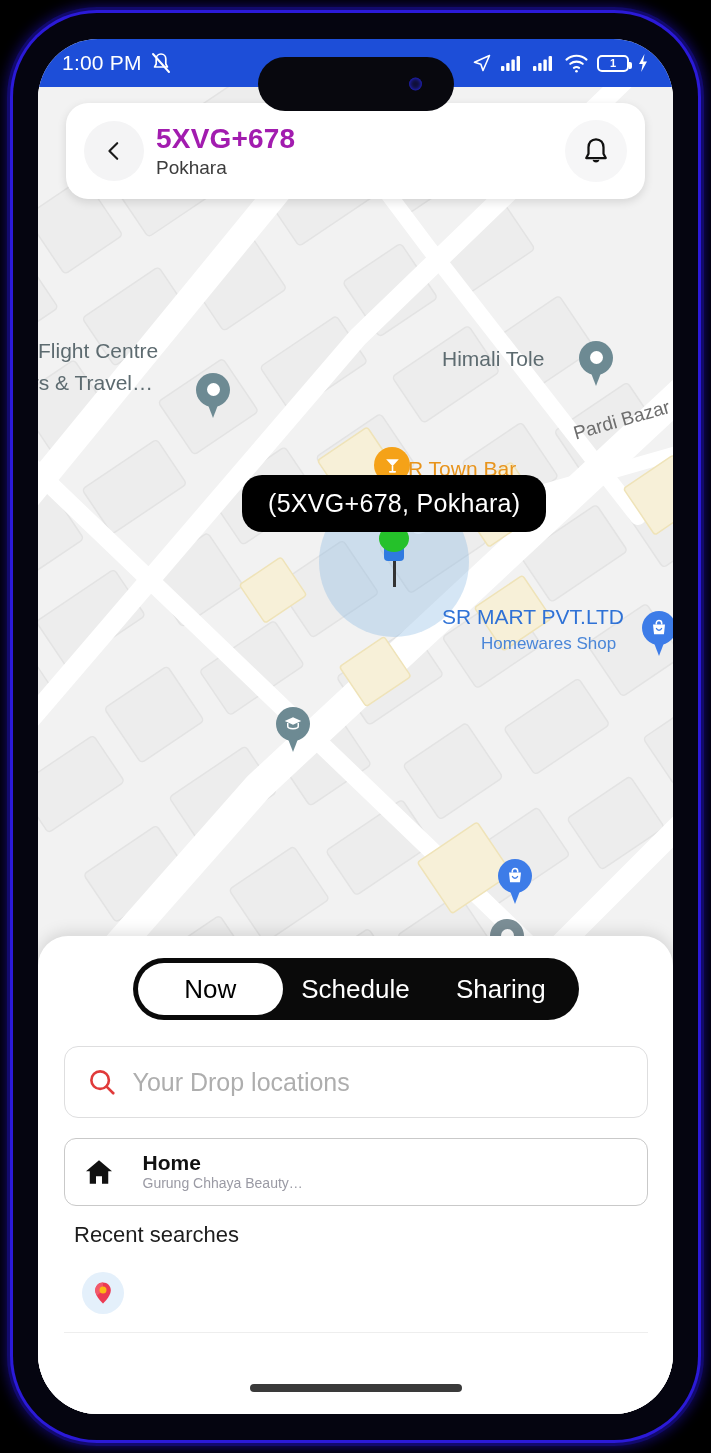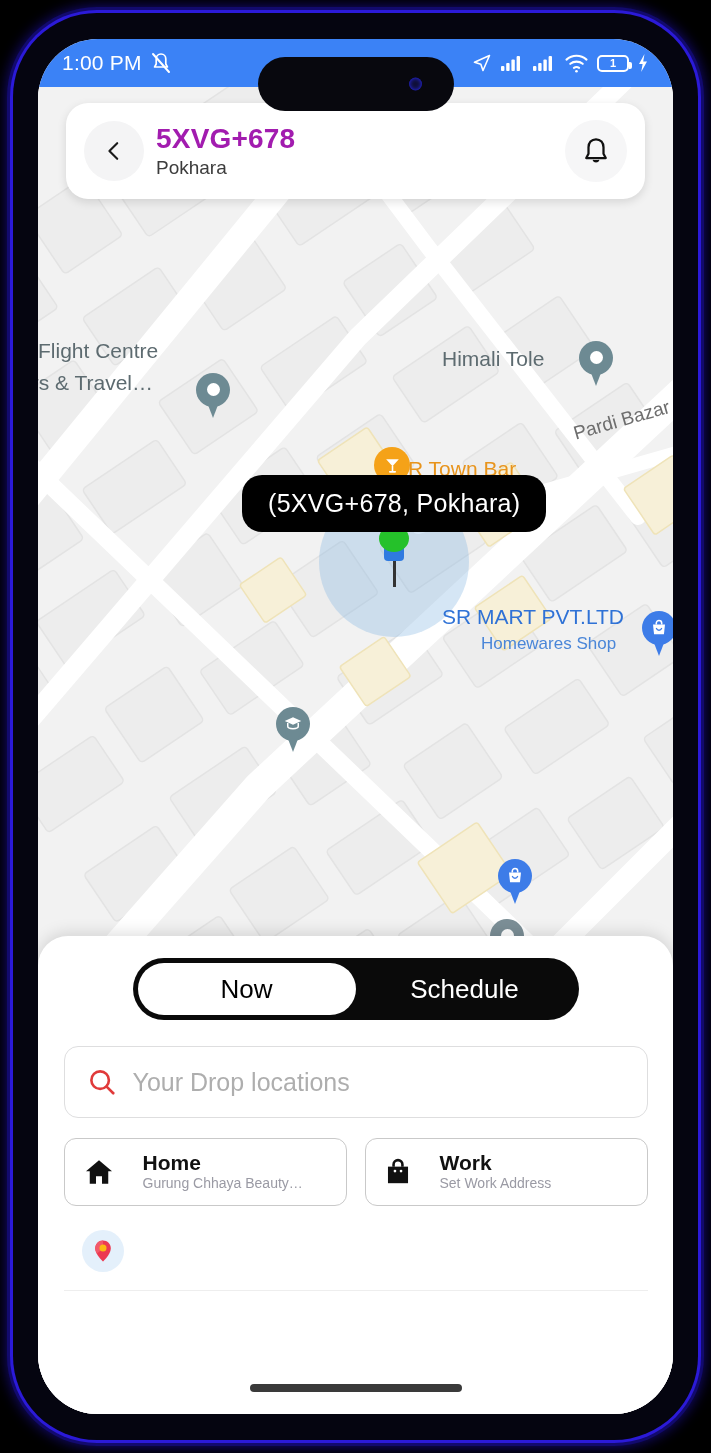--- a/index.html
+++ b/index.html
@@ -26,21 +26,21 @@
     position:absolute; left:25px; top:26px;
     width:635px; height:1375px;
     border-radius:60px;
     background:#fff;
     overflow:hidden;
   }
 
   
   #status-bar {
     position:absolute; left:0; top:0; width:100%; height:48px;
-    background:#3b82f6;
+    background:#1d4ed8;
     display:flex; align-items:center;
     padding:0 24px;
     color:#fff;
     z-index:40;
   }
   #status-time { font-size:21px; font-weight:500; letter-spacing:.2px; }
   .sb-left { display:flex; align-items:center; gap:7px; }
   .sb-right { margin-left:auto; display:flex; align-items:center; gap:8px; }
   .sb-icon { display:block; }
   .batt {
@@ -440,54 +440,44 @@
           <path d="M9.8 19.2 A2.4 2.4 0 0 0 14.2 19.2" fill="#111" stroke="#111" stroke-width="1.2"></path>
         </svg>
       </button>
     </div>
 
     <div id="bottom-sheet">
 
       <div id="segmented-control">
         <button class="segment active">Now</button>
         <button class="segment">Schedule</button>
+        <button class="segment">Sharing</button>
       </div>
 
       <div id="search-field">
         <svg width="30" height="30" viewBox="0 0 24 24">
           <circle cx="10.5" cy="10.5" r="7" fill="none" stroke="#e03a3a" stroke-width="2.1"></circle>
           <path d="M15.7 15.7 L21 21" stroke="#e03a3a" stroke-width="2.1" stroke-linecap="round"></path>
         </svg>
         <input id="search-input" type="text" placeholder="Your Drop locations" style="">
       </div>
 
       <div id="shortcuts">
         <div class="shortcut">
           <svg width="32" height="30" viewBox="0 0 24 24">
             <path d="M12 2.6 L22.4 11.4 H19.4 V21.4 H14.4 V15.4 H9.6 V21.4 H4.6 V11.4 H1.6 Z" fill="#111"></path>
           </svg>
           <div class="shortcut-texts">
             <span class="shortcut-title">Home</span>
             <span class="shortcut-sub">Gurung Chhaya Beauty…</span>
           </div>
         </div>
-        <div class="shortcut">
-          <svg width="28" height="30" viewBox="0 0 24 24">
-            <path d="M3.4 7.4 H20.6 V21.6 H3.4 Z" fill="#111"></path>
-            <path d="M8.2 7.4 V5.6 A3.8 3.8 0 0 1 15.8 5.6 V7.4" fill="none" stroke="#111" stroke-width="2.2"></path>
-            <circle cx="9.4" cy="11.2" r="1.15" fill="#fff"></circle>
-            <circle cx="14.6" cy="11.2" r="1.15" fill="#fff"></circle>
-          </svg>
-          <div class="shortcut-texts">
-            <span class="shortcut-title">Work</span>
-            <span class="shortcut-sub">Set Work Address</span>
-          </div>
-        </div>
-      </div>
-
+      </div>
+
+      <div id="recent-label">Recent searches</div>
 
       <div id="recent-list">
         <div class="recent-item">
           <span class="recent-badge">
             <svg width="24" height="26" viewBox="0 0 24 24">
               <path d="M12 1.6 C7.6 1.6 4.2 5 4.2 9.4 C4.2 15.2 12 22.4 12 22.4 C12 22.4 19.8 15.2 19.8 9.4 C19.8 5 16.4 1.6 12 1.6 Z" fill="#ec3a52"></path>
               <path d="M12 1.6 C7.6 1.6 4.2 5 4.2 9.4 C4.2 12 6 14.6 6 14.6 L12 9.4 Z" fill="#f2596a"></path>
               <circle cx="12" cy="9.1" r="3.5" fill="#fcb914"></circle>
             </svg>
           </span>

